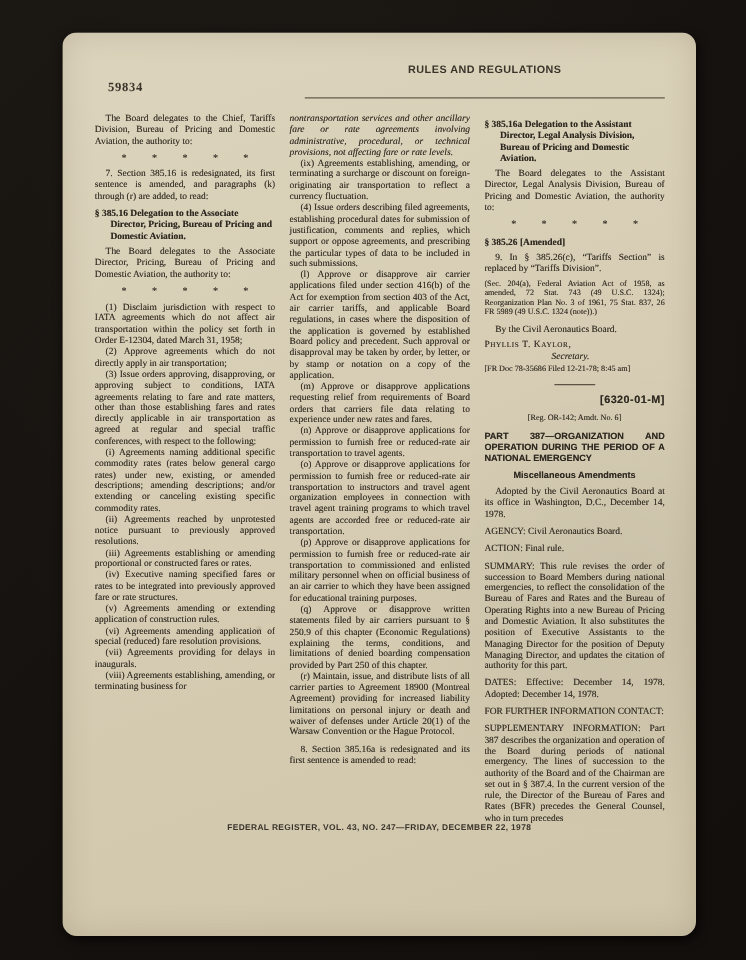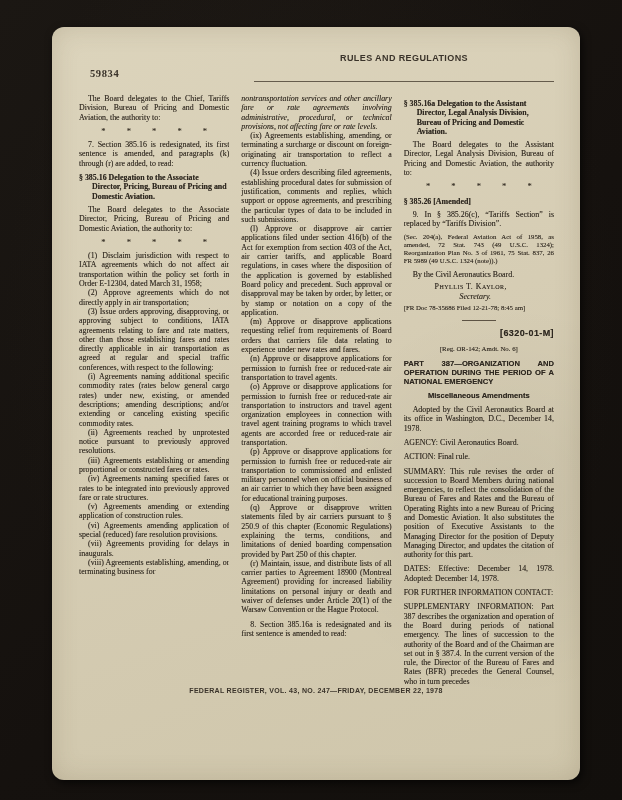--- a/index.html
+++ b/index.html
@@ -47,21 +47,21 @@
   .para{text-indent:9px;}
   .para-gap{text-indent:9px;margin-top:5px;}
   .para-cont{text-indent:0;font-style:italic;}
   .plain-gap{margin-top:5px;}
   .heading{
     font-weight:bold;padding-left:13px;text-indent:-13px;
     margin:5px 0 4px;text-align:left;color:#2e2820;
   }
   .stars{text-align:center;word-spacing:19px;text-indent:0;margin:5px 0 4px;font-size:8.5px;}
   .cite{font-size:6.8px;line-height:8.1px;margin-top:4px;}
-  .sig-name{text-align:center;padding-right:16px;font-variant:small-caps;letter-spacing:0.5px;margin-top:3px;}
+  .sig-name{text-align:left;padding-right:16px;font-variant:small-caps;letter-spacing:0.5px;margin-top:3px;}
   .sig-role{text-align:center;padding-right:7px;font-style:italic;}
   .frdoc{font-size:6.8px;line-height:8.1px;margin-top:3px;text-align:left;}
   .divider{width:34px;border-top:1px solid rgba(62,52,40,0.8);margin:8px auto 8px;}
   .docket{
     font-family:"Liberation Sans","DejaVu Sans",sans-serif;
     font-weight:bold;font-size:9px;letter-spacing:0.4px;
     margin:2px 0 6px;text-align:right;color:#2e2820;
   }
   .regline{font-size:6.8px;text-align:center;margin:2px 0 5px;}
   .part-heading{
@@ -100,21 +100,21 @@
           <p class="blk para">7. Section 385.16 is redesignated, its first sentence is amended, and paragraphs (k) through (r) are added, to read:</p>
           <p class="blk heading">§ 385.16  Delegation to the Associate Director, Pricing, Bureau of Pricing and Domestic Aviation.</p>
           <p class="blk para">The Board delegates to the Associate Director, Pricing, Bureau of Pricing and Domestic Aviation, the authority to:</p>
           <p class="blk stars">* * * * *</p>
           <p class="blk para">(1) Disclaim jurisdiction with respect to IATA agreements which do not affect air transportation within the policy set forth in Order E-12304, dated March 31, 1958;</p>
           <p class="blk para">(2) Approve agreements which do not directly apply in air transportation;</p>
           <p class="blk para">(3) Issue orders approving, disapproving, or approving subject to conditions, IATA agreements relating to fare and rate matters, other than those establishing fares and rates directly applicable in air transportation as agreed at regular and special traffic conferences, with respect to the following:</p>
           <p class="blk para">(i) Agreements naming additional specific commodity rates (rates below general cargo rates) under new, existing, or amended descriptions; amending descriptions; and/or extending or canceling existing specific commodity rates.</p>
           <p class="blk para">(ii) Agreements reached by unprotested notice pursuant to previously approved resolutions.</p>
           <p class="blk para">(iii) Agreements establishing or amending proportional or constructed fares or rates.</p>
-          <p class="blk para">(iv) Agreements naming specified fares or rates to be integrated into previously approved fare or rate structures.</p>
+          <p class="blk para">(iv) Executive naming specified fares or rates to be integrated into previously approved fare or rate structures.</p>
           <p class="blk para">(v) Agreements amending or extending application of construction rules.</p>
           <p class="blk para">(vi) Agreements amending application of special (reduced) fare resolution provisions.</p>
           <p class="blk para">(vii) Agreements providing for delays in inaugurals.</p>
           <p class="blk para">(viii) Agreements establishing, amending, or terminating business for</p>
         </div>
       <div class="column">
           <p class="blk para-cont">nontransportation services and other ancillary fare or rate agreements involving administrative, procedural, or technical provisions, not affecting fare or rate levels.</p>
           <p class="blk para">(ix) Agreements establishing, amending, or terminating a surcharge or discount on foreign-originating air transportation to reflect a currency fluctuation.</p>
           <p class="blk para">(4) Issue orders describing filed agreements, establishing procedural dates for submission of justification, comments and replies, which support or oppose agreements, and prescribing the particular types of data to be included in such submissions.</p>
           <p class="blk para">(l) Approve or disapprove air carrier applications filed under section 416(b) of the Act for exemption from section 403 of the Act, air carrier tariffs, and applicable Board regulations, in cases where the disposition of the application is governed by established Board policy and precedent. Such approval or disapproval may be taken by order, by letter, or by stamp or notation on a copy of the application.</p>

